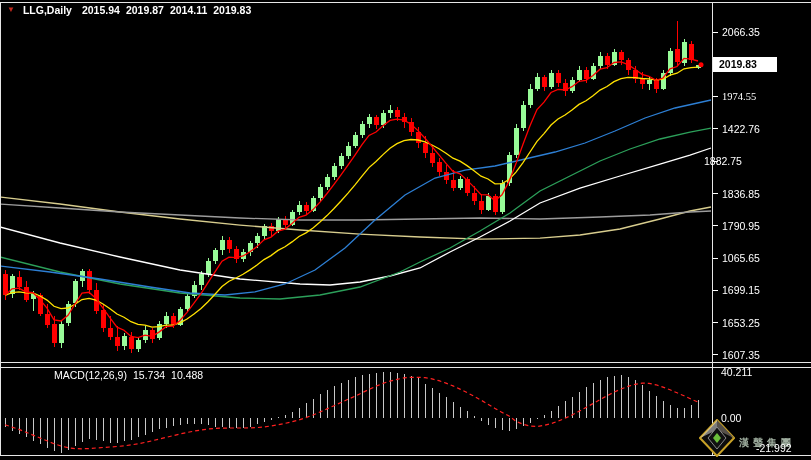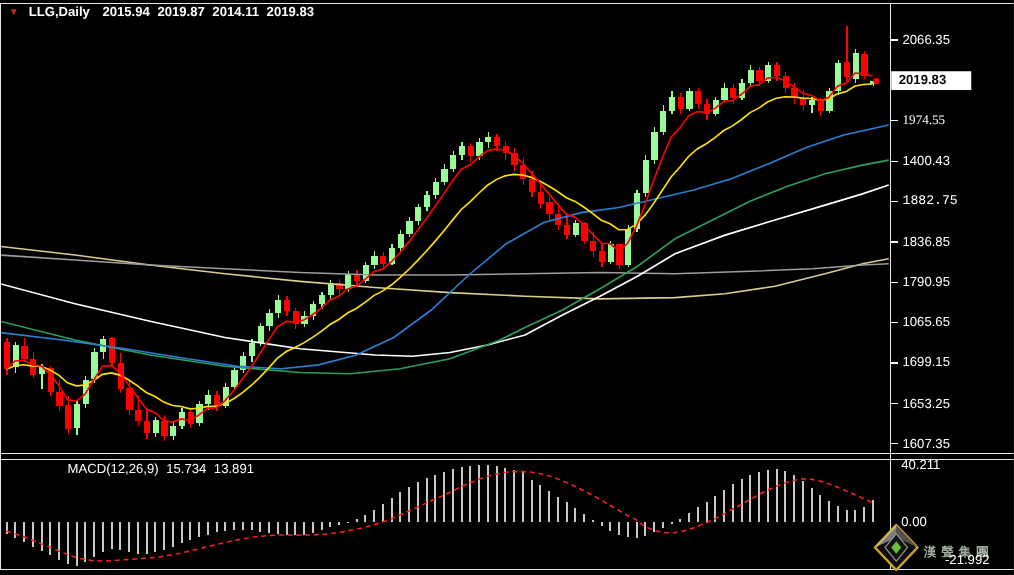--- a/index.html
+++ b/index.html
@@ -386,28 +386,28 @@
     <span class="sym">LLG,Daily</span>
     <span>2015.94</span>
     <span>2019.87</span>
     <span>2014.11</span>
     <span>2019.83</span>
   </div>
 
   <div class="macd-lbl">
     <span>MACD(12,26,9)</span>
     <span>15.734</span>
-    <span>13.891</span>
+    <span>10.488</span>
   </div>
 
   <div id="price-axis">
       <div class="axis-label" style="left: 722px; top: 26.0843px;">2066.35</div>
       <div class="axis-label" style="left: 722px; top: 90.6537px; font-family: Liberation Serif, serif;">1974.55</div>
-      <div class="axis-label" style="left: 722px; top: 122.938px;">1400.43</div>
-      <div class="axis-label" style="left: 722px; top: 155.223px; font-family: Liberation Mono, monospace;">1882.75</div>
+      <div class="axis-label" style="left: 722px; top: 122.938px;">1422.76</div>
+      <div class="axis-label" style="left: 704px; top: 155.223px;">1882.75</div>
       <div class="axis-label" style="left: 722px; top: 187.508px;">1836.85</div>
       <div class="axis-label" style="left: 722px; top: 219.792px;">1790.95</div>
       <div class="axis-label" style="left: 722px; top: 252.077px;">1065.65</div>
       <div class="axis-label" style="left: 722px; top: 284.362px;">1699.15</div>
       <div class="axis-label" style="left: 722px; top: 316.646px;">1653.25</div>
       <div class="axis-label" style="left: 722px; top: 348.931px;">1607.35</div>
       <div class="axis-label" style="left: 721px; top: 365.989px;">40.211</div>
       <div class="axis-label" style="left: 721px; top: 411.959px;">0.00</div>
       <div class="axis-label minlabel" style="left: 756px; top: 442px;">-21.992</div>
     </div>

